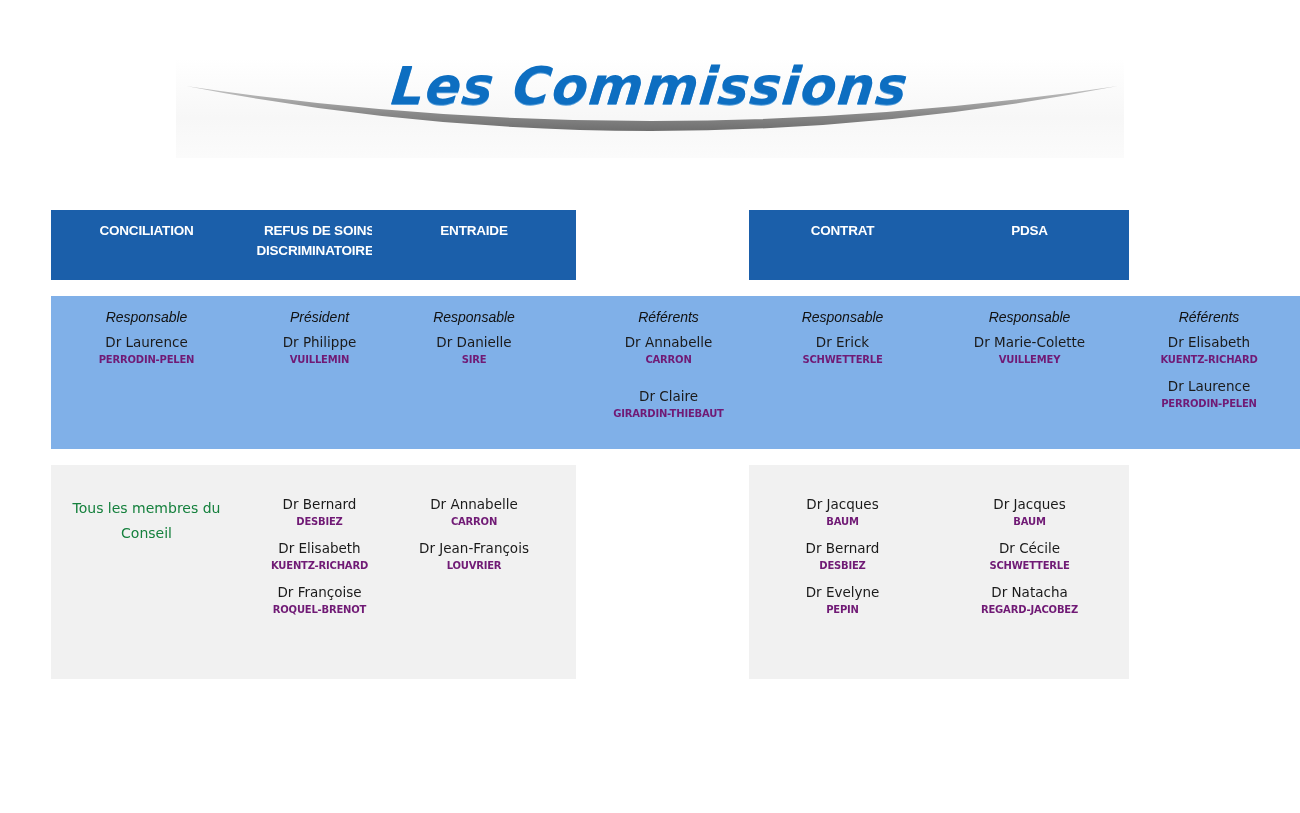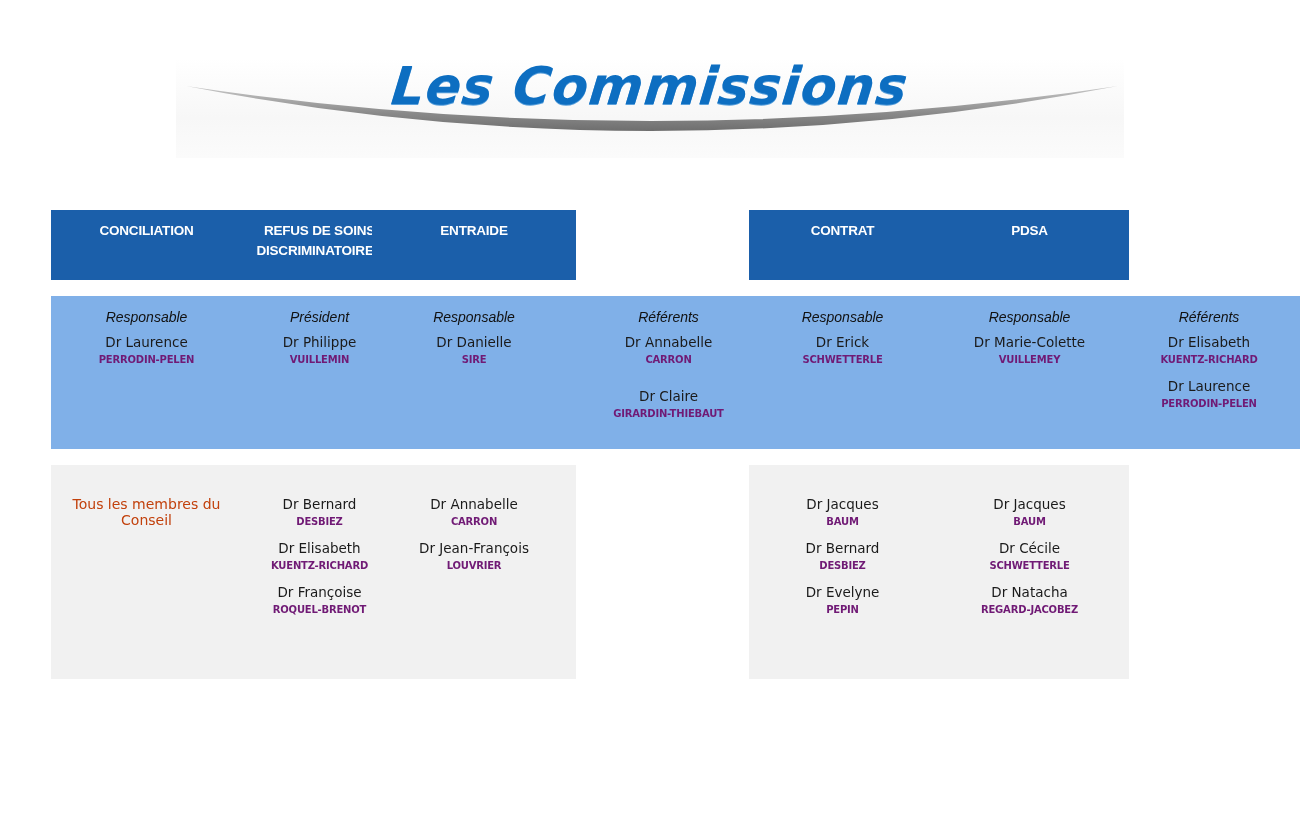--- a/index.html
+++ b/index.html
@@ -31,21 +31,21 @@
   }
   .members {
     position:absolute; left:0; right:0; top:255px; height:214px; background:#f1f1f1;
     text-align:center; padding-top:30px; box-sizing:border-box;
   }
   .role { font-family:Liberation Sans, sans-serif; font-style:italic; font-size:14px; line-height:18px; margin-bottom:7px; color:#111; }
   .person { margin-bottom:8px; }
   .person.gap { margin-bottom:18px; }
   .fn { font-family:"DejaVu Sans", sans-serif; font-size:13.5px; line-height:18px; color:#1a1a1a; }
   .ln { font-family:"DejaVu Sans", sans-serif; font-weight:bold; font-size:10px; line-height:18px; color:#701a75; letter-spacing:-0.2px; }
-  .note { font-family:"DejaVu Sans", sans-serif; font-size:14px; line-height:16px; color:#c2410c; }
+  .note { font-family:"DejaVu Sans", sans-serif; font-size:14px; line-height:25px; color:#15803d; }
 </style>
 </head>
 <body>
 
 <div class="banner">
   <svg width="948" height="100" viewBox="0 0 948 100">
     <defs>
       <linearGradient id="sw" x1="0" y1="0" x2="0" y2="1">
         <stop offset="0" stop-color="#c9c9c9"></stop>
         <stop offset="0.6" stop-color="#8a8a8a"></stop>

